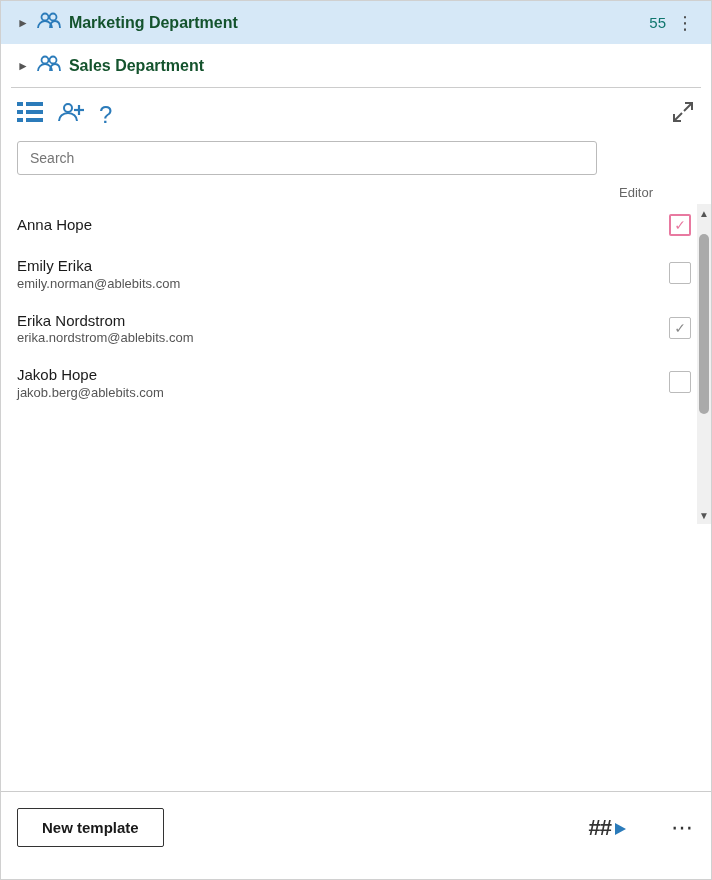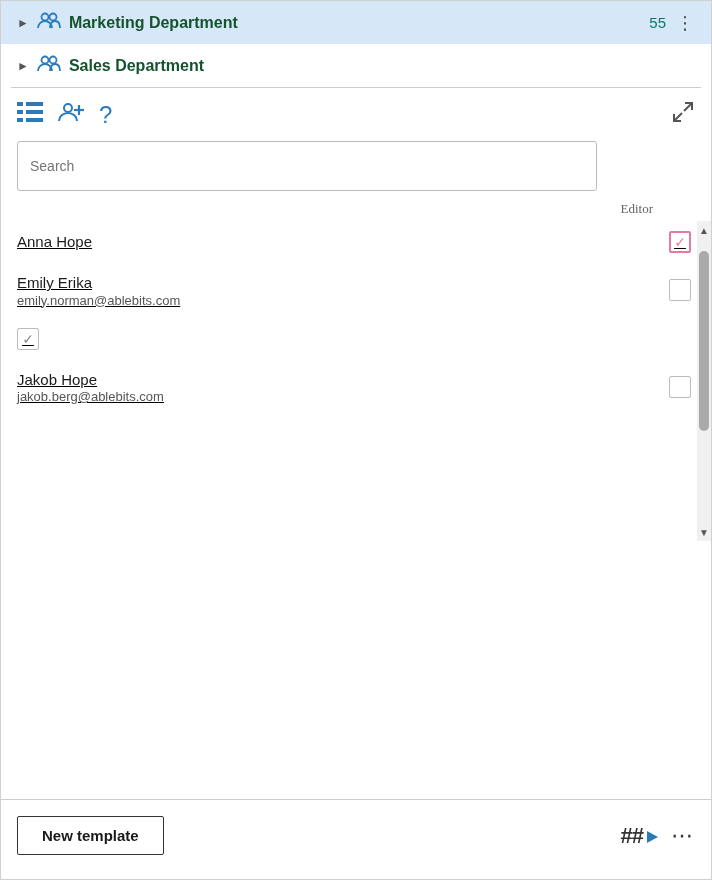--- a/index.html
+++ b/index.html
@@ -78,47 +78,45 @@
       cursor: pointer;
     }
 
     
     .search-container {
       padding: 0 16px 0 16px;
       margin-bottom: 6px;
     }
     .search-input {
       width: 580px;
-      padding: 16px 12px;
+      padding: 8px 12px;
       font-size: 14px;
       border: 1px solid #bbb;
       border-radius: 3px;
       color: #888;
       outline: none;
     }
 
     
     .user-list-header {
       display: flex;
       align-items: center;
       padding: 4px 16px 4px 0;
       margin-right: 30px;
-      font-family: Liberation Serif, serif;
     }
     .user-list-header-spacer { flex: 1; }
     .editor-label {
       font-size: 13px;
       color: #666;
       padding-right: 12px;
     }
 
     .user-list {
       position: relative;
       padding: 0 0 0 16px;
-      text-decoration: underline;
     }
 
     .user-row {
       display: flex;
       align-items: center;
       padding: 10px 0;
       border-bottom: none;
     }
     .user-info {
       flex: 1;
@@ -202,29 +200,30 @@
       align-items: center;
       justify-content: center;
       cursor: pointer;
       font-size: 10px;
       color: #555;
     }
 
     
     .bottom-bar {
       position: absolute;
-      bottom: 8px;
+      bottom: 16px;
       left: 0;
       right: 0;
       height: 72px;
       border-top: 1px solid #ccc;
       display: flex;
       align-items: center;
       padding: 0 16px;
       background: #fff;
+      gap: 32px;
     }
     .new-template-btn {
       border: 1.5px solid #333;
       background: #fff;
       padding: 10px 24px;
       font-size: 15px;
       font-weight: 600;
       cursor: pointer;
       border-radius: 2px;
       color: #1a1a1a;
@@ -344,20 +343,24 @@
       <div class="user-info">
         <div class="user-name">Emily Erika</div>
         <div class="user-email">emily.norman@ablebits.com</div>
       </div>
       <div class="user-checkbox unchecked">
         
       </div>
     </div>
 
     <div class="user-row">
+      <div class="user-info">
+        <div class="user-name">Erika Nordstrom</div>
+        <div class="user-email">erika.nordstrom@ablebits.com</div>
+      </div>
       <div class="user-checkbox checked-gray">
         <span class="checkmark">✓</span>
       </div>
     </div>
 
     <div class="user-row">
       <div class="user-info">
         <div class="user-name">Jakob Hope</div>
         <div class="user-email">jakob.berg@ablebits.com</div>
       </div>

